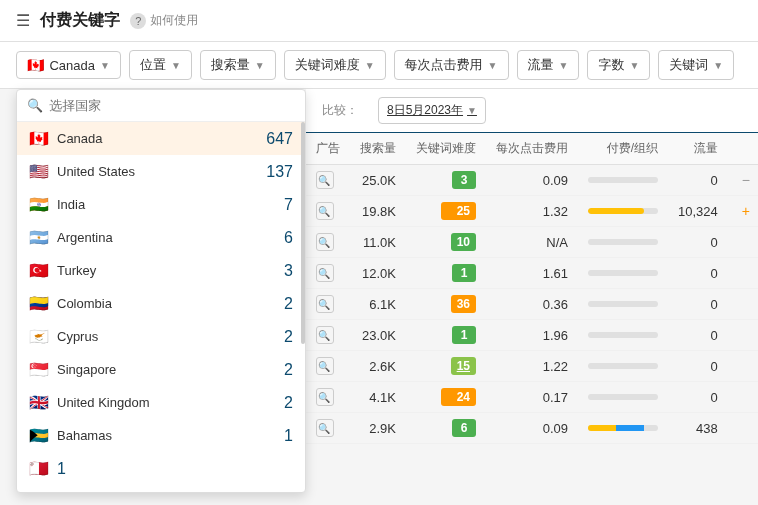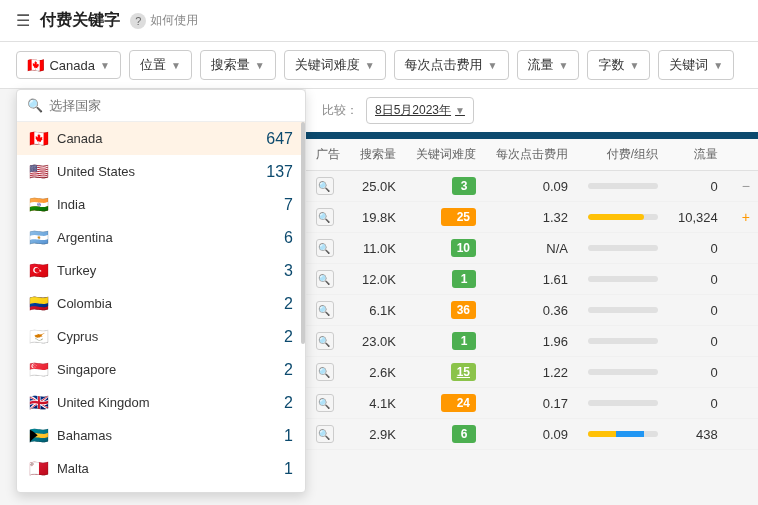--- a/index.html
+++ b/index.html
@@ -128,22 +128,22 @@
     .table-area {
       flex: 1;
       overflow: hidden;
     }
 
     .sub-toolbar {
       display: flex;
       align-items: center;
       padding: 8px 16px;
       background: #fff;
-      border-bottom: 7px solid #0c4a6e;
-      gap: 8px;
+      border-bottom: 1px solid #0c4a6e;
+      gap: 20px;
     }
 
     .compare-label { font-size: 12px; color: #888; }
 
     .compare-btn {
       display: flex;
       align-items: center;
       gap: 4px;
       padding: 4px 8px;
       border: 1px solid #ccc;
@@ -364,21 +364,20 @@
         <span class="country-name">United Kingdom</span>
         <span class="country-count">2</span>
       </div>
       <div class="country-item">
         <span class="country-flag">🇧🇸</span>
         <span class="country-name">Bahamas</span>
         <span class="country-count">1</span>
       </div>
       <div class="country-item">
         <span class="country-flag">🇲🇹</span>
-        <span class="country-name">Malta</span>
         <span class="country-count">1</span>
       </div>
       <div class="country-item">
         
         
         
       </div>
 
       <div class="scrollbar-indicator"></div>
     </div>

